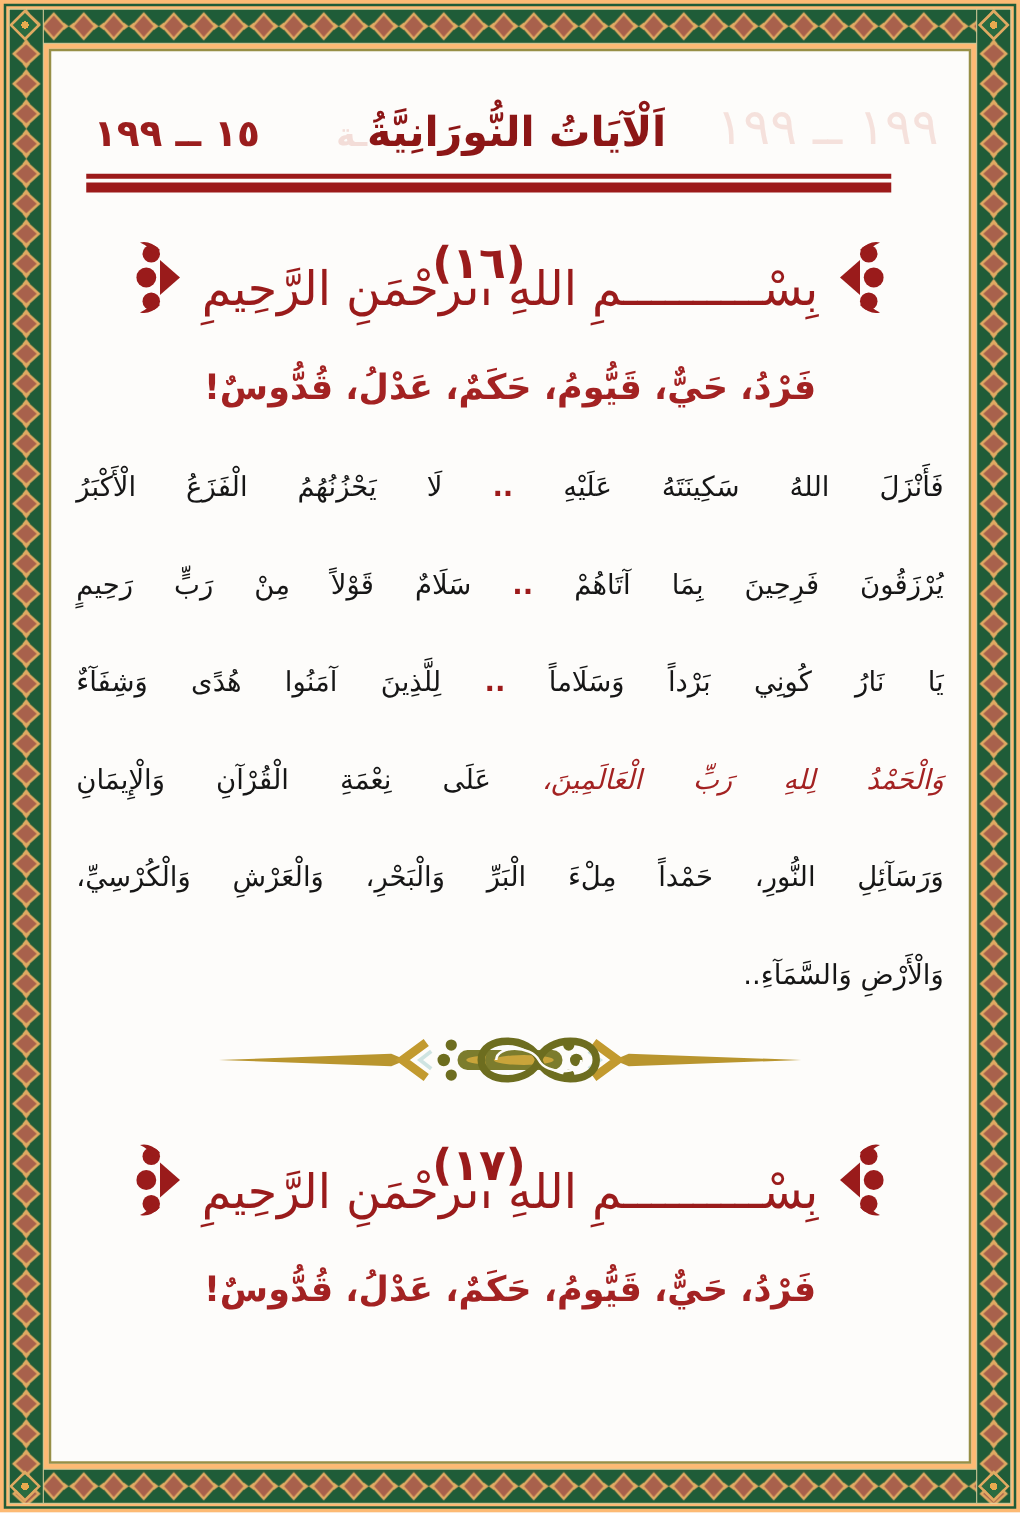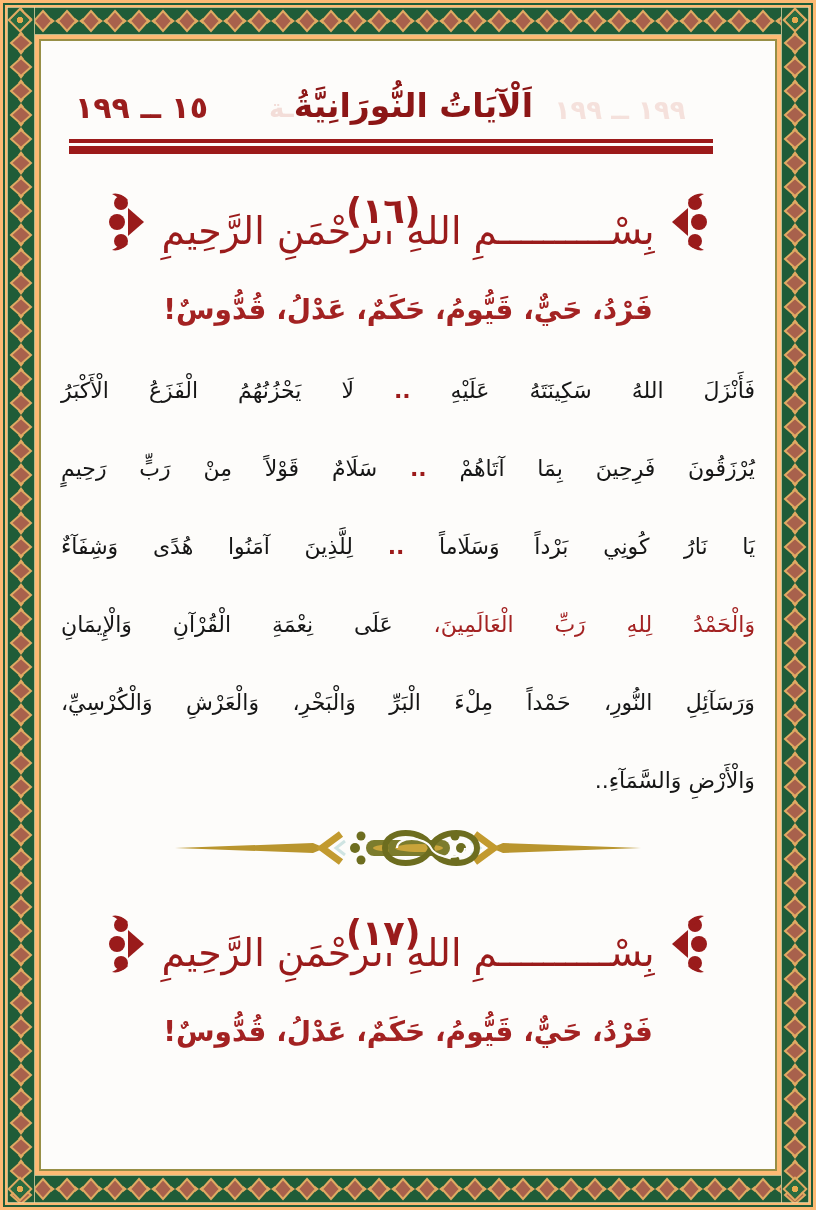--- a/index.html
+++ b/index.html
@@ -23,35 +23,35 @@
   .corner.br { left:786px; top:1180px; }
   .inner-line { position:absolute; inset:39px; border:2px solid #978f46; box-shadow:0 0 0 2px #fdfcfa inset; background:#fdfcfa; }
 
   
   .content { position:absolute; inset:43px; background:#fdfcfa; padding:10px 16px 0 16px; direction:rtl; }
 
   .header { display:flex; align-items:flex-end; margin-top:14px; direction:ltr; height:58px; }
   .hdr-left { width:27%; font-size:30px; font-weight:bold; color:#9a1d1d; padding-left:16px; direction:rtl; text-align:left; }
   .hdr-center { width:44%; text-align:center; font-size:33px; font-weight:bold; color:#8c1616; white-space:nowrap; }
   .ghost-frag { color:#f3ddd8; font-size:26px; }
-  .hdr-right { width:29%; font-size:26px; font-weight:bold; color:#f5e1dc; direction:rtl; text-align:left; padding-right:6px; white-space:nowrap; }
+  .hdr-right { width:29%; font-size:40px; font-weight:normal; color:#f5e1dc; direction:rtl; text-align:right; padding-right:6px; white-space:nowrap; }
 
   .rule { margin:14px 44px 0 10px; border-top:4px solid #9c1a1a; border-bottom:8px solid #9c1a1a; height:15px; }
 
   .basmala-row { display:flex; justify-content:center; align-items:center; gap:16px; margin-top:20px; height:96px; }
   .basmala-txt { position:relative; font-size:38px; color:#9a1b1b; white-space:nowrap; padding-top:18px; }
   .basmala-num { position:absolute; top:0px; left:37%; font-size:35px; font-weight:bold; color:#9a1b1b; background:#fdfcfa; padding:0 2px; direction:ltr; }
 
   .names { text-align:center; font-size:28px; font-weight:bold; color:#a32222; margin-top:8px; height:64px; line-height:64px; white-space:nowrap; }
 
   .body-text { margin-top:10px; }
   .bline { font-size:22px; color:#161616; line-height:78px; height:78px; text-align:justify; text-align-last:justify; white-space:nowrap; overflow:hidden; padding:0 2px; }
   .bline.endline { text-align-last:right; }
   .sep { color:#9c1a1a; font-weight:bold; letter-spacing:1px; }
-  .red-inline { color:#a32222; }
+  .red-inline { color:#a32222;font-style:italic; }
 
   .divider-wrap { text-align:center; margin-top:4px; height:52px; }
 
   svg { display:block; }
   .band svg, .divider-wrap svg { display:inline-block; }
 </style>
 </head>
 <body>
 
 <div class="page">

